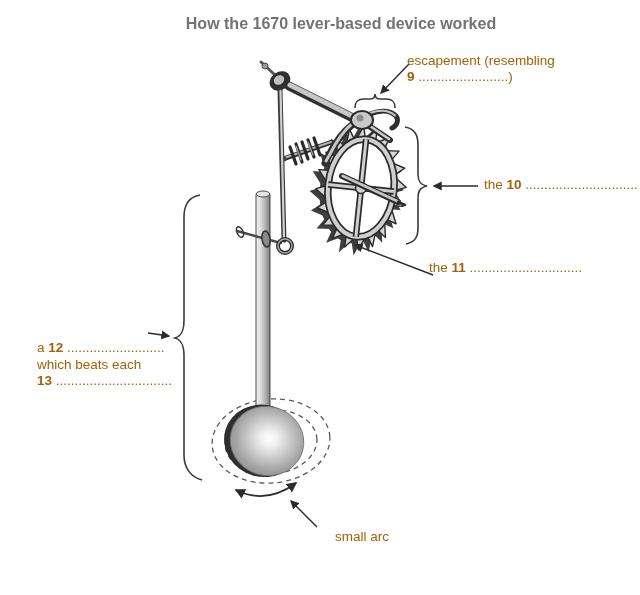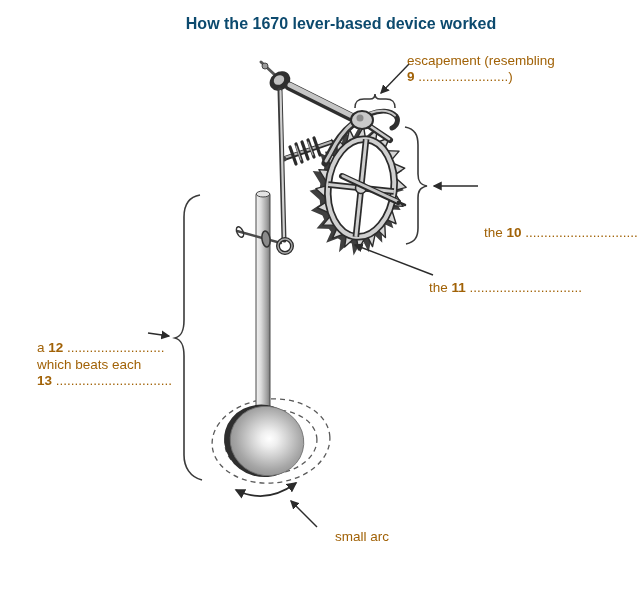--- a/index.html
+++ b/index.html
@@ -1,25 +1,25 @@
 <!DOCTYPE html>
 <html><head>
 <meta charset="utf-8">
 <style>
   html,body{margin:0;padding:0;background:#ffffff;}
   .canvas{position:relative;width:640px;height:595px;background:#ffffff;overflow:hidden;
           font-family:"Liberation Sans","DejaVu Sans",sans-serif;color:#1c1c1c;}
   .canvas svg{position:absolute;left:0;top:0;}
   .title{position:absolute;left:42px;right:0;top:15px;text-align:center;
-         font-size:16px;font-weight:bold;color:#0c4a6e;}
+         font-size:16px;font-weight:bold;color:#737373;}
   .label{position:absolute;font-size:13.5px;line-height:16px;color:#a16207;white-space:nowrap;}
   .label .b{font-weight:bold;}
   .lbl-esc{left:407px;top:53px;}
-  .lbl-wheel{left:484px;top:177px;margin-top:48px;}
-  .lbl-teeth{left:429px;top:280px;}
+  .lbl-wheel{left:484px;top:177px;}
+  .lbl-teeth{left:429px;top:260px;}
   .lbl-pend{left:37px;top:308px;line-height:16.5px;margin-top:32px;}
   .lbl-arc{left:315px;top:529px;margin-left:20px;}
 </style>
 </head>
 <body>
 
 <div class="canvas">
 
 <svg width="640" height="595" viewBox="0 0 640 595">
   <defs>

